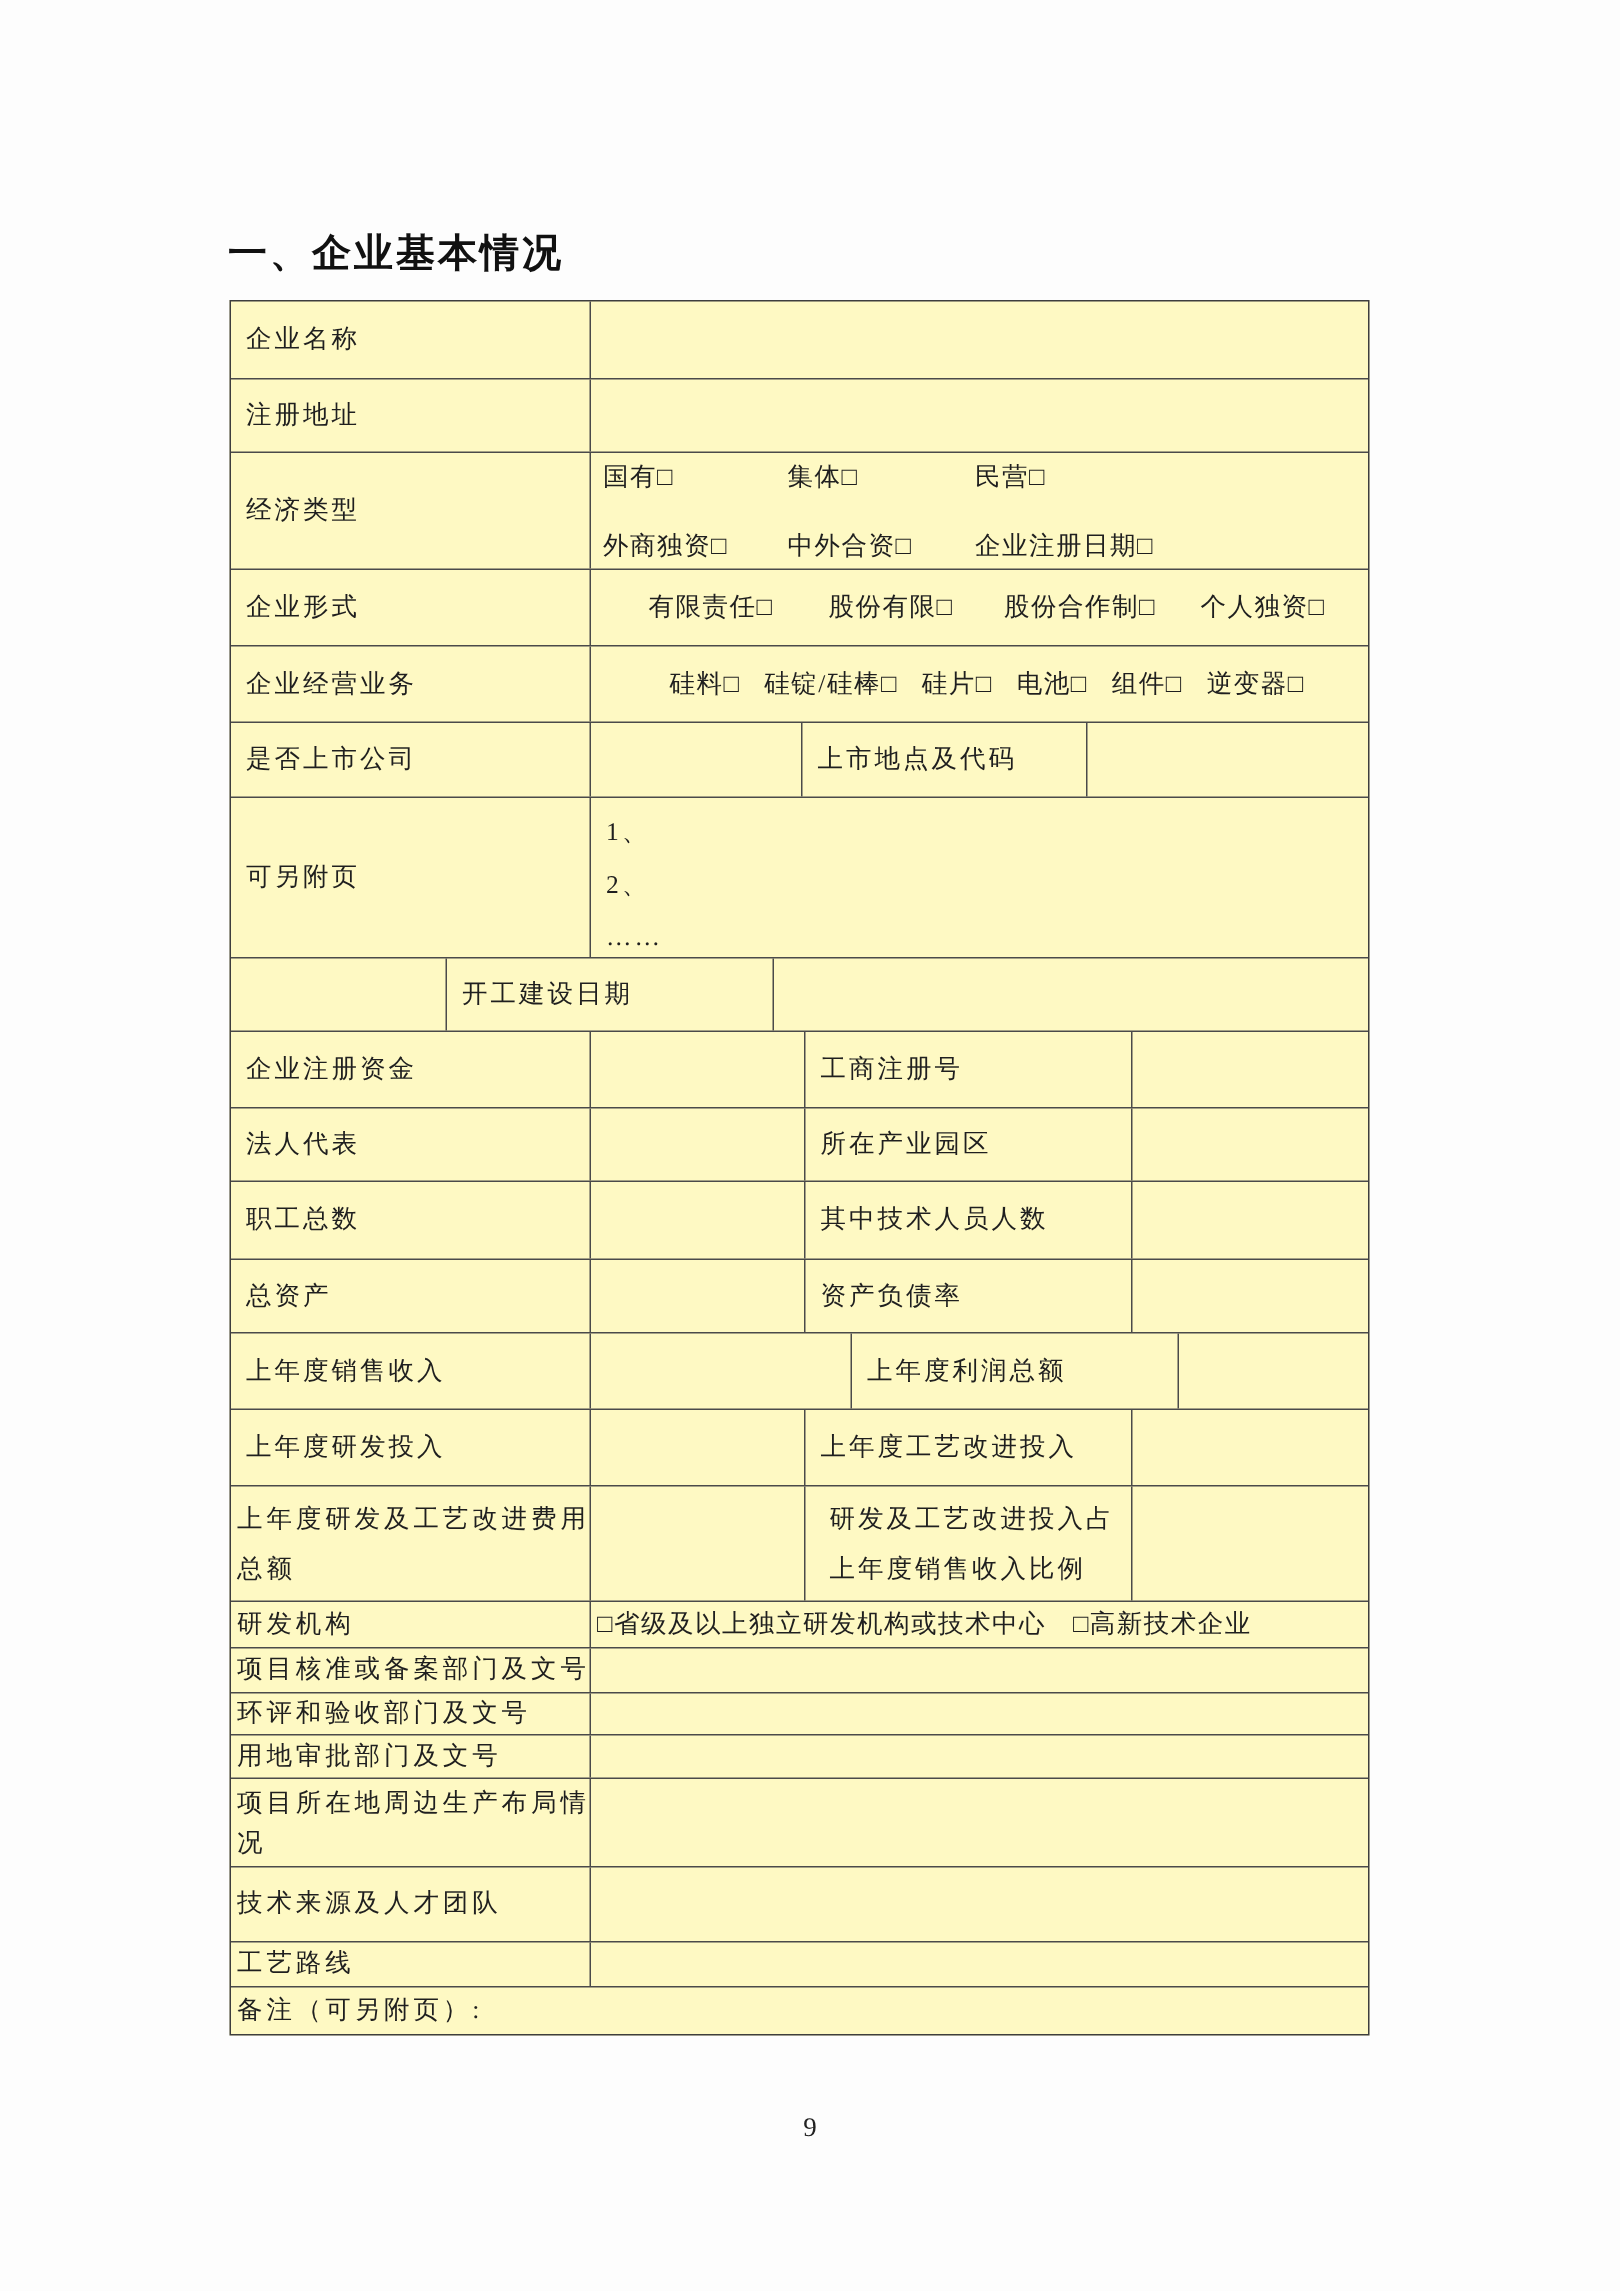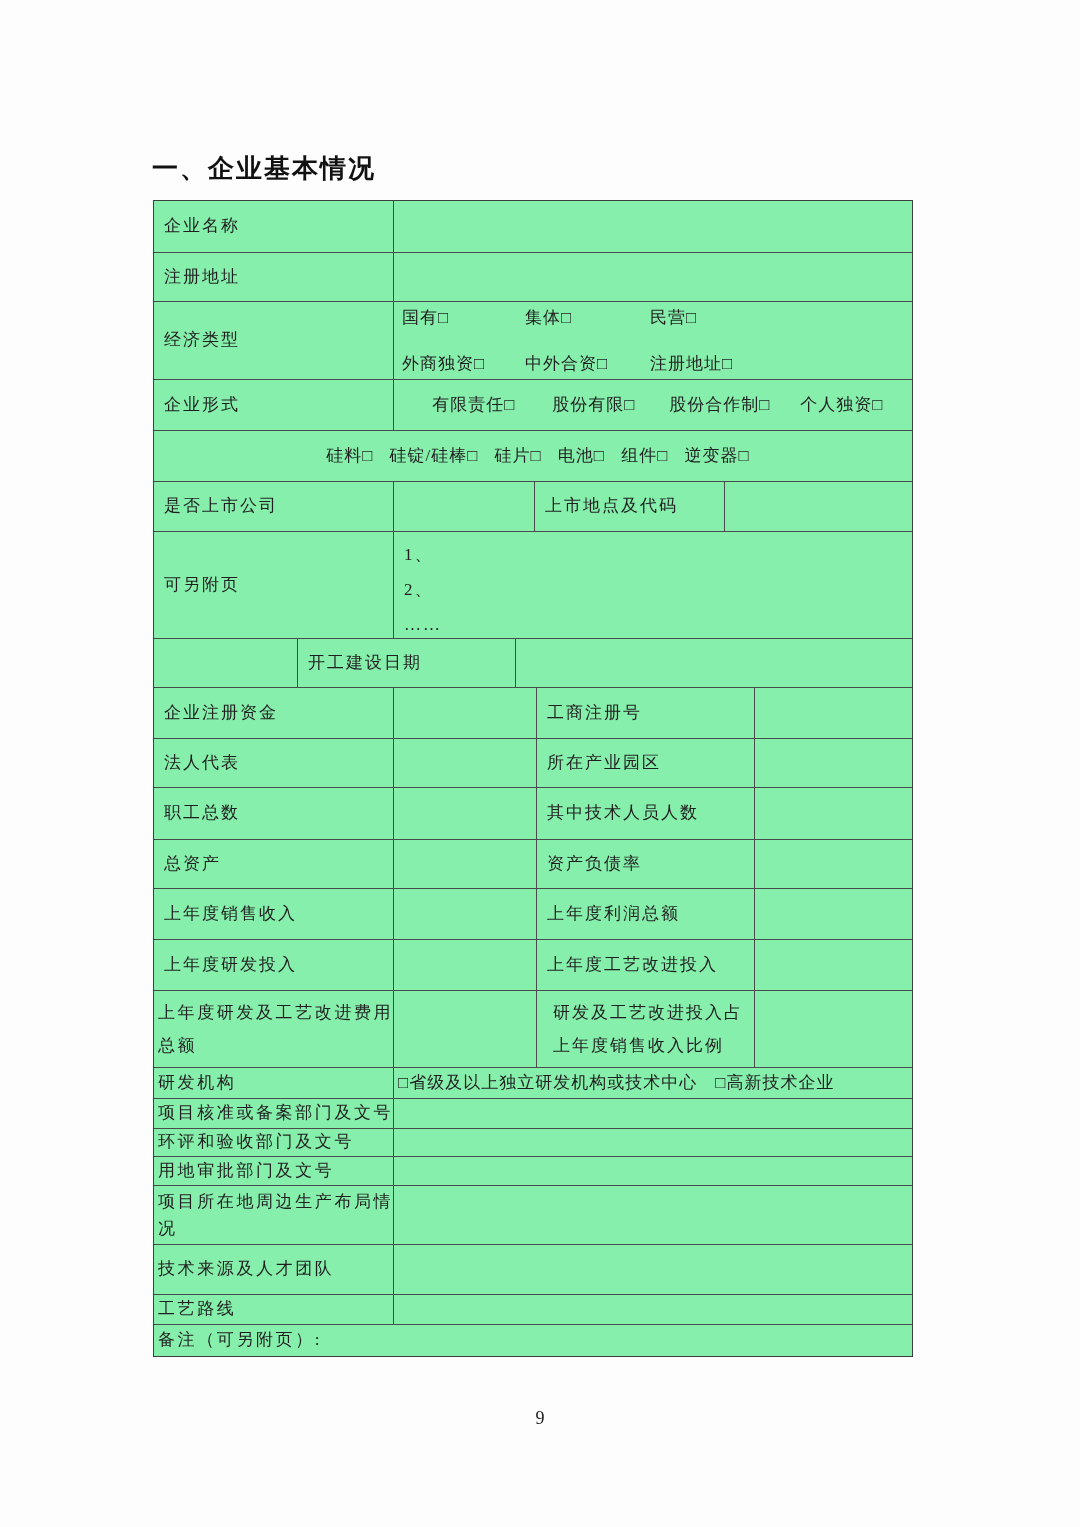--- a/index.html
+++ b/index.html
@@ -7,21 +7,21 @@
     position:relative;width:1080px;height:1527px;background:#fdfdfd;
     font-family:"Liberation Serif","DejaVu Serif",serif;color:#1f1f1f;overflow:hidden;
   }
   .title{
     position:absolute;left:152px;top:151px;
     font-family:Liberation Sans, sans-serif;
     font-weight:bold;font-size:26px;letter-spacing:2px;color:#111;
   }
   .ftable{
     position:absolute;left:153px;top:200px;width:760px;
-    border:1px solid #3e3e3e;box-sizing:border-box;background:#86efac;
+    border:1px solid #3e3e3e;box-sizing:border-box;background:#fef9c3;
   }
   .trow{display:flex;border-top:1px solid #4a4a4a;box-sizing:border-box;}
   .trow:first-child{border-top:none;}
   .tcell{
     border-left:1px solid #4a4a4a;box-sizing:border-box;
     display:flex;flex-direction:column;justify-content:center;
     font-size:17px;line-height:1.45;overflow:hidden;
   }
   .tcell:first-child{border-left:none;}
   .k-label{padding-left:10px;letter-spacing:2px;white-space:nowrap;}
@@ -66,36 +66,39 @@
         </div>
         <div class="tcell k-econ" style="flex: 1 1 0px;">
           <div class="econ-line">
             <span class="econ-i econ-i0">国有□</span>
             <span class="econ-i econ-i1">集体□</span>
             <span class="econ-i econ-i2">民营□</span>
           </div>
           <div class="econ-line">
             <span class="econ-i econ-i0">外商独资□</span>
             <span class="econ-i econ-i1">中外合资□</span>
-            <span class="econ-i econ-i2">注册地址□</span>
+            <span class="econ-i econ-i2">企业注册日期□</span>
           </div>
         </div>
       </div>
       <div class="trow" style="height: 51px;">
         <div class="tcell k-label" style="flex: 0 0 239px; width: 239px;">
           <span>企业形式</span>
         </div>
         <div class="tcell k-opts" style="flex: 1 1 0px;">
           <span style="width: 120px;">有限责任□</span>
           <span style="width: 117px;">股份有限□</span>
           <span style="width: 131px;">股份合作制□</span>
           <span>个人独资□</span>
         </div>
       </div>
       <div class="trow" style="height: 51px;">
+        <div class="tcell k-label" style="flex: 0 0 239px; width: 239px;">
+          <span>企业经营业务</span>
+        </div>
         <div class="tcell k-opts" style="flex: 1 1 0px;">
           <span style="margin-right: 16px;">硅料□</span>
           <span style="margin-right: 16px;">硅锭/硅棒□</span>
           <span style="margin-right: 16px;">硅片□</span>
           <span style="margin-right: 16px;">电池□</span>
           <span style="margin-right: 16px;">组件□</span>
           <span>逆变器□</span>
         </div>
       </div>
       <div class="trow" style="height: 50px;">
@@ -163,21 +166,21 @@
         <div class="tcell k-label" style="flex: 0 0 218px; width: 218px;">
           <span>资产负债率</span>
         </div>
         <div class="tcell k-empty" style="flex: 1 1 0px;"></div>
       </div>
       <div class="trow" style="height: 51px;">
         <div class="tcell k-label" style="flex: 0 0 239px; width: 239px;">
           <span>上年度销售收入</span>
         </div>
         <div class="tcell k-empty" style="flex: 0 0 143px; width: 143px;"></div>
-        <div class="tcell k-label" style="flex: 0 0 218px; width: 218px;">
+        <div class="tcell k-label" style="flex: 0 0 218px; width: 218px; margin-left: 31px;">
           <span>上年度利润总额</span>
         </div>
         <div class="tcell k-empty" style="flex: 1 1 0px;"></div>
       </div>
       <div class="trow" style="height: 51px;">
         <div class="tcell k-label" style="flex: 0 0 239px; width: 239px;">
           <span>上年度研发投入</span>
         </div>
         <div class="tcell k-empty" style="flex: 0 0 143px; width: 143px;"></div>
         <div class="tcell k-label" style="flex: 0 0 218px; width: 218px;">

